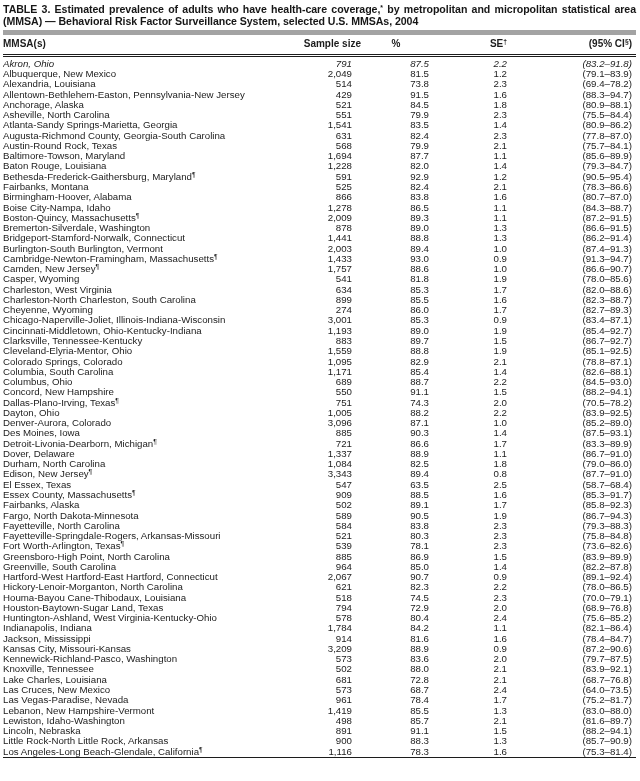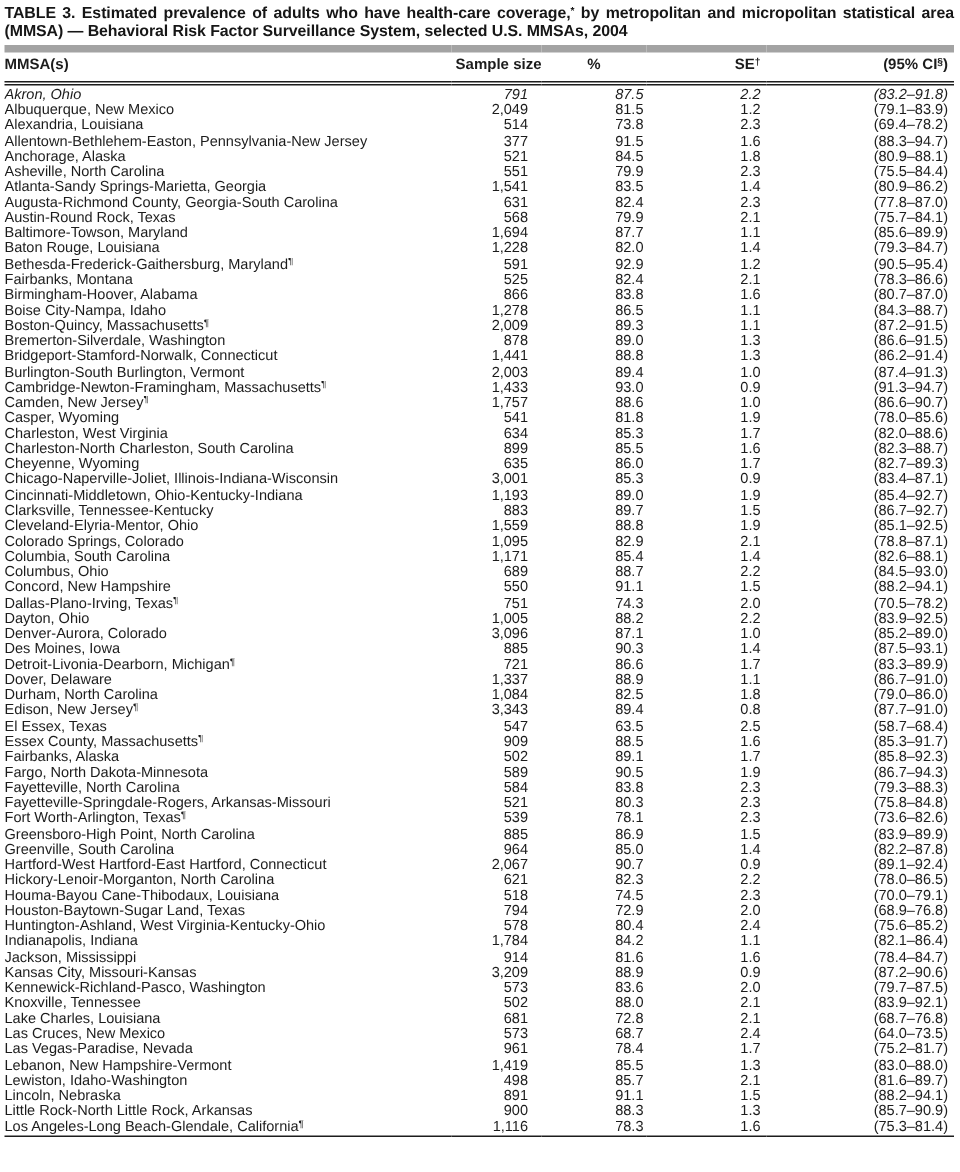--- a/index.html
+++ b/index.html
@@ -114,21 +114,21 @@
         </tr>
         <tr>
           <td class="d-mmsa">Alexandria, Louisiana</td>
           <td class="d-sample">514</td>
           <td class="d-pct">73.8</td>
           <td class="d-se">2.3</td>
           <td class="d-ci">(69.4–78.2)</td>
         </tr>
         <tr>
           <td class="d-mmsa">Allentown-Bethlehem-Easton, Pennsylvania-New Jersey</td>
-          <td class="d-sample">377</td>
+          <td class="d-sample">429</td>
           <td class="d-pct">91.5</td>
           <td class="d-se">1.6</td>
           <td class="d-ci">(88.3–94.7)</td>
         </tr>
         <tr>
           <td class="d-mmsa">Anchorage, Alaska</td>
           <td class="d-sample">521</td>
           <td class="d-pct">84.5</td>
           <td class="d-se">1.8</td>
           <td class="d-ci">(80.9–88.1)</td>
@@ -261,21 +261,21 @@
         </tr>
         <tr>
           <td class="d-mmsa">Charleston-North Charleston, South Carolina</td>
           <td class="d-sample">899</td>
           <td class="d-pct">85.5</td>
           <td class="d-se">1.6</td>
           <td class="d-ci">(82.3–88.7)</td>
         </tr>
         <tr>
           <td class="d-mmsa">Cheyenne, Wyoming</td>
-          <td class="d-sample">635</td>
+          <td class="d-sample">274</td>
           <td class="d-pct">86.0</td>
           <td class="d-se">1.7</td>
           <td class="d-ci">(82.7–89.3)</td>
         </tr>
         <tr>
           <td class="d-mmsa">Chicago-Naperville-Joliet, Illinois-Indiana-Wisconsin</td>
           <td class="d-sample">3,001</td>
           <td class="d-pct">85.3</td>
           <td class="d-se">0.9</td>
           <td class="d-ci">(83.4–87.1)</td>

